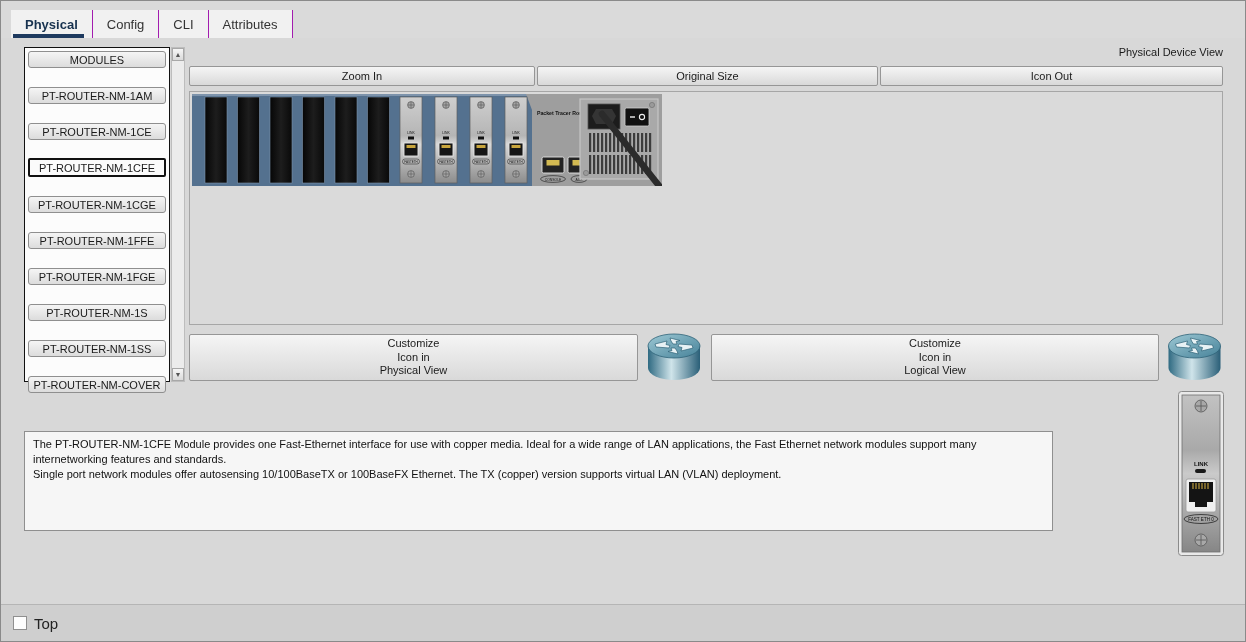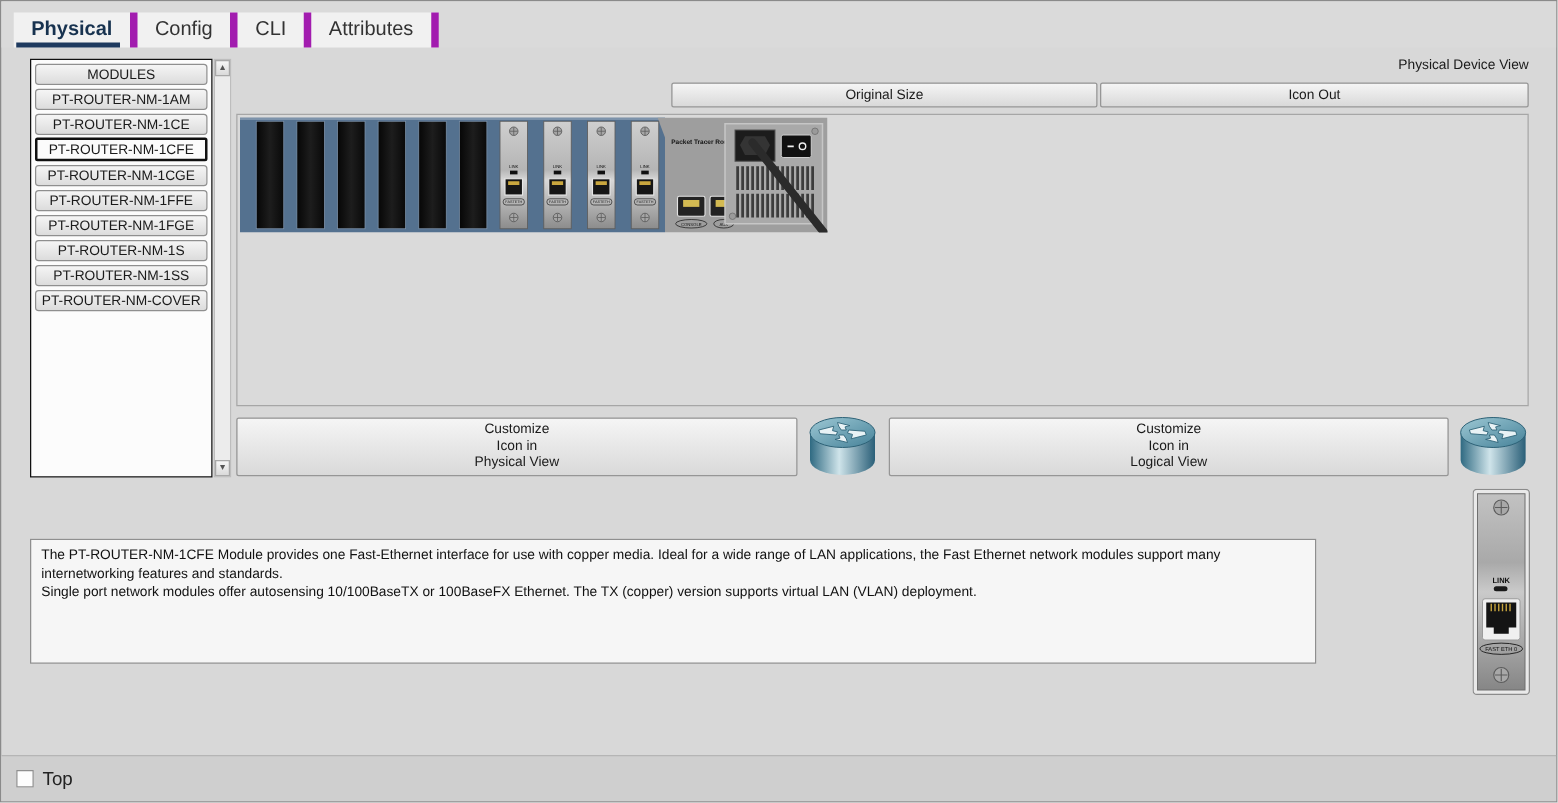--- a/index.html
+++ b/index.html
@@ -7,27 +7,27 @@
   body { font-family:"Liberation Sans", sans-serif; background:#e9e9e9; }
   #window {
     position:relative; width:1246px; height:642px;
     background:#d8d8d8; border:1px solid #8a8a8a; overflow:hidden;
     font-size:11px; color:#1a1a1a;
   }
   
   .tabbar { position:absolute; left:0; top:0; width:100%; height:37px; background:#dadada; }
   .tabstrip { position:absolute; left:10px; top:9px; height:28px; display:flex; background:#f1f1f1; }
   .tab { position:relative; display:flex; align-items:center; justify-content:center;
-         padding:0 14px; font-size:16px; color:#333; cursor:default; border-right:6px solid #a21caf; }
+         padding:0 14px; font-size:13px; color:#333; cursor:default; border-right:1px solid #a21caf; }
   .tab.active { color:#17324f; font-weight:bold; }
   .tab.active::after { content:""; position:absolute; left:2px; right:8px; bottom:0; height:4px; background:#1e3a5f; }
   
   .modules-box { position:absolute; left:23px; top:46px; width:146px; height:335px;
                  background:#fcfcfc; border:1.5px solid #111; padding:3px; }
-  .mod-btn { height:17px; margin-bottom:3px; display:flex; align-items:center; justify-content:center;
+  .mod-btn { height:17px; margin-bottom:19px; display:flex; align-items:center; justify-content:center;
              font-size:11px; background:linear-gradient(#f5f5f5,#dcdcdc); border:1px solid #8f8f8f;
              border-radius:3px; color:#1a1a1a; }
   .mod-btn.selected { background:#fbfbfb; border:2px solid #111; border-radius:2px; height:19px; margin-top:-1px; }
   .scrollbar { position:absolute; left:170px; top:46px; width:14px; height:335px;
                background:#ececec; border:1px solid #bdbdbd; }
   .sb-btn { position:absolute; left:0; width:12px; height:13px; background:linear-gradient(#f6f6f6,#dadada);
             border:1px solid #a8a8a8; display:flex; align-items:center; justify-content:center;
             font-size:7px; color:#555; }
   
   .btn { position:absolute; background:linear-gradient(#f5f5f5,#d9d9d9); border:1px solid #969696;
@@ -86,20 +86,21 @@
     <div class="mod-btn">PT-ROUTER-NM-1S</div>
     <div class="mod-btn">PT-ROUTER-NM-1SS</div>
     <div class="mod-btn">PT-ROUTER-NM-COVER</div>
   </div>
   <div class="scrollbar">
     <div class="sb-btn" style="top:0;">▲</div>
     <div class="sb-btn" style="bottom:0;">▼</div>
   </div>
 
   <div class="pd-title">Physical Device View</div>
+  <div class="btn" style="left:188px; top:65px; width:346px; height:20px;">Zoom In</div>
   <div class="btn" style="left:536px; top:65px; width:341px; height:20px;">Original Size</div>
   <div class="btn" style="left:879px; top:65px; width:343px; height:20px;">Icon Out</div>
 
   <div class="device-panel">
 
     <svg class="router-img" width="470" height="92" viewBox="0 0 470 92">
       <defs>
         <linearGradient id="slotg" x1="0" y1="0" x2="1" y2="0">
           <stop offset="0" stop-color="#060606"></stop>
             <stop offset="0.5" stop-color="#1d1d1d"></stop>

